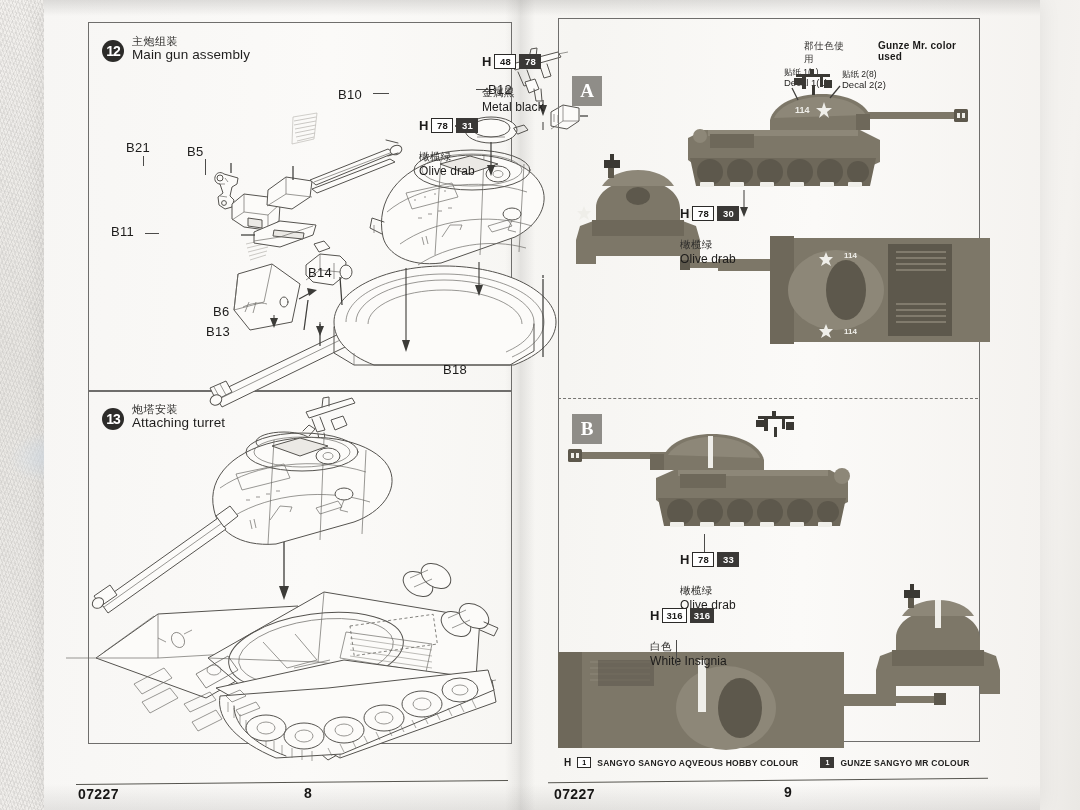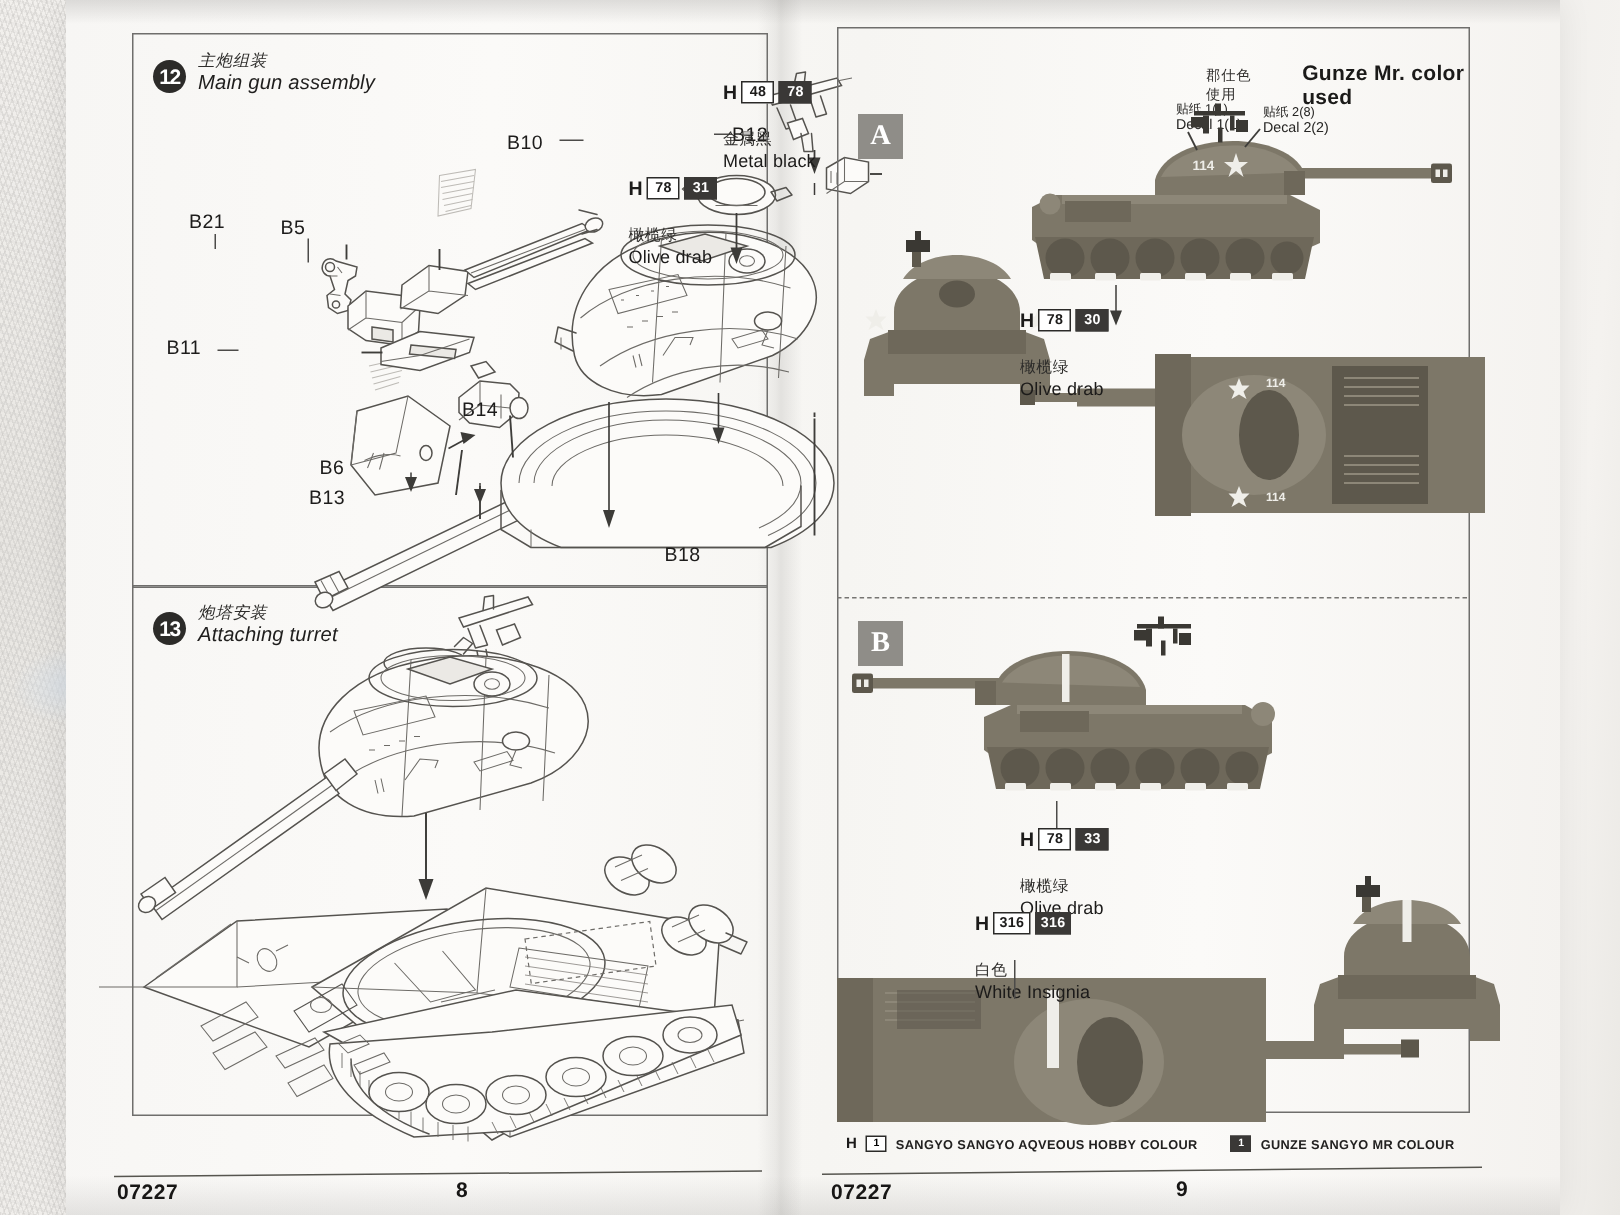--- a/index.html
+++ b/index.html
@@ -70,21 +70,21 @@
   }
 
   
   .step-head{position:absolute;display:flex;align-items:flex-end;gap:8px;}
   .step-badge{
     width:22px;height:22px;border-radius:50%;
     background:#2c2b29;color:#fff;
     font-size:14px;font-weight:bold;line-height:22px;text-align:center;
     flex:0 0 auto;letter-spacing:-1px;
   }
-  .step-titles{line-height:1.12;padding-top:1px;font-style:italic;}
+  .step-titles{line-height:1.12;padding-top:1px;}
   .step-cn{font-size:11px;color:#2e2d2b;letter-spacing:.5px;}
   .step-en{font-size:13.5px;color:#1f1e1d;letter-spacing:.1px;}
 
   
   .plabel{
     position:absolute;font-size:13px;color:#1d1c1b;letter-spacing:.3px;
     white-space:nowrap;
   }
 
   
@@ -104,21 +104,21 @@
   .chip.inv{background:#3a3836;color:#fff;border-color:#3a3836;}
   .paint-cn{font-size:10.5px;color:#2e2d2b;margin-top:17px;letter-spacing:.4px;}
   .paint-en{font-size:12px;color:#1c1b1a;letter-spacing:.1px;}
 
   
   .rhead{position:absolute;left:12px;top:-2px;}
   .rhead-cn{font-size:17px;color:#1b1a19;letter-spacing:2.5px;font-weight:600;}
   .rhead-en{font-size:18px;color:#131211;font-weight:bold;letter-spacing:.2px;margin-top:1px;}
   .gunze-note{position:absolute;top:22px;display:flex;align-items:baseline;gap:26px;}
   .gunze-cn{font-size:9.5px;color:#33312f;letter-spacing:.6px;}
-  .gunze-en{font-size:14px;color:#1b1a19;font-weight:bold;letter-spacing:.2px;}
+  .gunze-en{font-size:10px;color:#1b1a19;font-weight:bold;letter-spacing:.2px;}
 
   .scheme-badge{
     position:absolute;width:30px;height:30px;background:#8f8d88;
     color:#fff;font-size:19px;font-weight:bold;text-align:center;line-height:30px;
     font-family:"Liberation Serif",serif;
   }
 
   .decal-note{position:absolute;font-size:9px;color:#262523;line-height:1.15;white-space:nowrap;}
   .decal-note b{font-weight:400;display:block;font-size:8.5px;}
   .decal-note i{font-style:normal;font-size:9.5px;}

